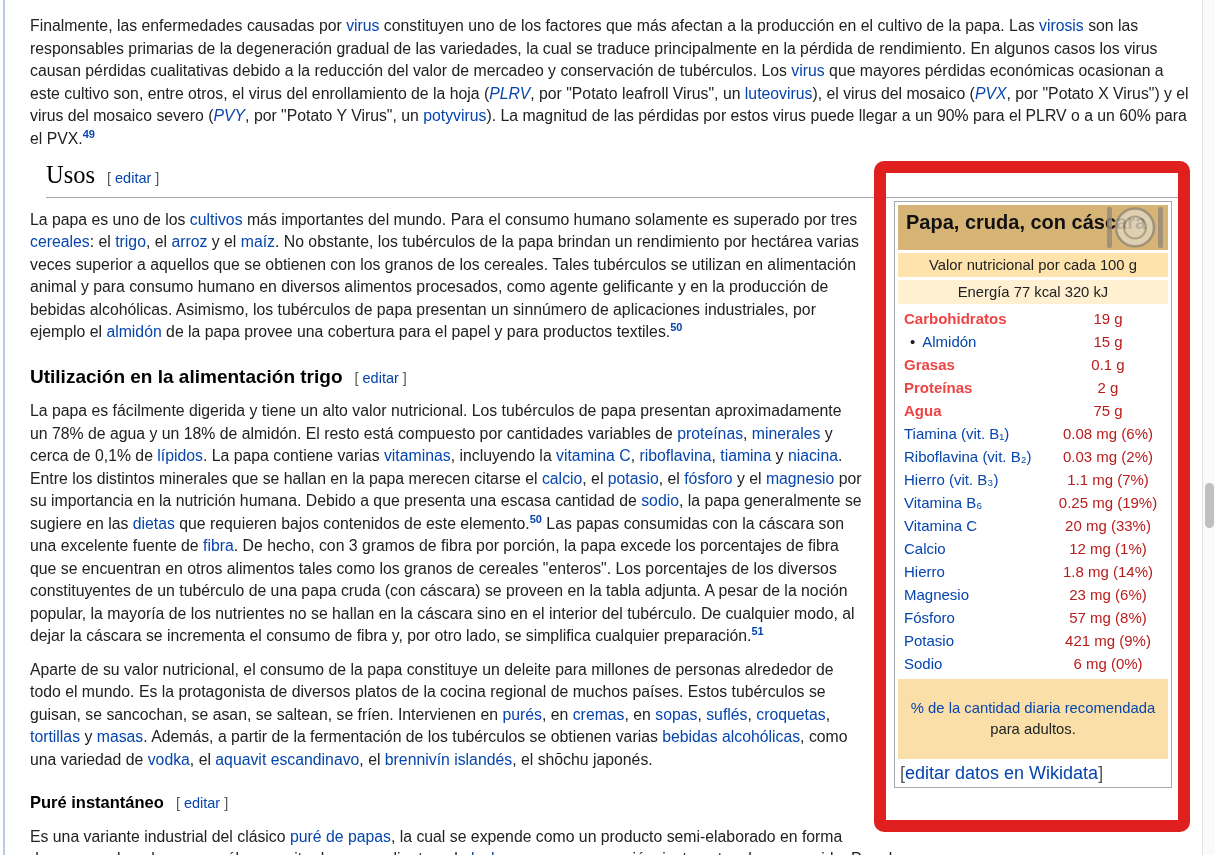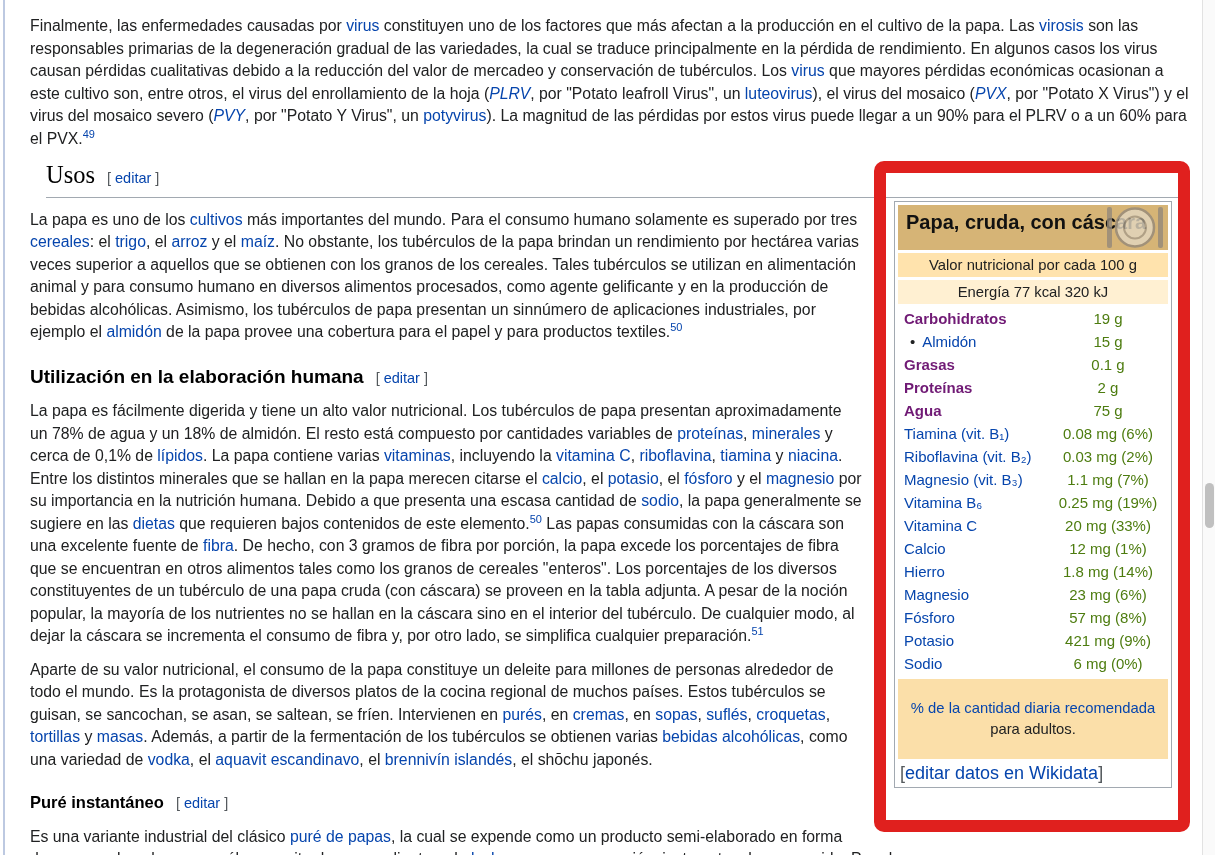--- a/index.html
+++ b/index.html
@@ -9,21 +9,21 @@
     background:#fff; color:#202122;
     font-family:"Liberation Sans","DejaVu Sans",sans-serif;
     font-size:15.8px; line-height:22.5px;
   }
   .left-edge { position:absolute; left:3px; top:0; bottom:0; width:2px; background:#bdc9e1; }
   .content { position:absolute; left:5px; top:0; width:1185px; padding:4px 0 0 25px; }
 
   p { margin:11px 0; }
   a.wl { color:var(--link-blue,#0645ad); text-decoration:none; cursor:pointer; }
   a.wl.it { font-style:italic; }
-  sup { font-size:11px; line-height:0; }
+  sup { font-size:11px; line-height:0;font-weight:bold; }
   sup a.wl { color:var(--link-blue,#0645ad); }
 
   h2 {
     font-family:"Liberation Serif","DejaVu Serif",serif;
     font-size:24.5px; font-weight:400; color:#000;
     margin:14px 0 0 16px; padding-bottom:7px;
     border-bottom:1px solid #a2a9b1;
   }
   h3 { font-size:19px; font-weight:700; color:#000; margin:22px 0 8px 0; }
   h4 { font-size:16.5px; font-weight:700; color:#000; margin:20px 0 10px 0; }
@@ -51,24 +51,24 @@
   }
   .ib-title .plate { position:absolute; right:2px; top:1px; }
   .ib-sub {
     background:var(--infobox-subheader-bg,#ffe3ad); text-align:center;
     margin-top:3px; padding:2px 16px; font-size:14.8px;
   }
   .ib-sub.energy { background:var(--infobox-energy-bg,#fff0d2); }
   table.ib-rows { width:100%; border-collapse:collapse; margin-top:3px; }
   table.ib-rows td { padding:1px 0; line-height:21px; }
   td.ib-label { padding-left:6px !important; }
-  td.ib-label.b a.wl { font-weight:700; color:#701a75; }
+  td.ib-label.b a.wl { font-weight:700; color:#ef4444; }
   td.ib-label.bullet { padding-left:12px !important;margin-top:28px; }
   td.ib-label .dot { color:#202122; margin-right:7px; }
-  td.ib-value { text-align:center; width:120px; color:#4d7c0f; }
+  td.ib-value { text-align:center; width:120px; color:#b91c1c; }
   .ib-footer {
     background:var(--infobox-footer-bg,#fbdfa9); text-align:center;
     margin-top:4px; padding:19px 8px; font-size:14.8px; line-height:21px;
   }
   .ib-wikidata { padding:4px 2px 1px 2px; font-size:18px; }
   .ib-wikidata .br { color:#54595d; }
 
   
   .thumb {
     float:right; clear:right; margin:42px 6px 0 20px;
@@ -136,21 +136,21 @@
             </tr>
             <tr>
               <td class="ib-label"><a class="wl">Tiamina (vit. B₁)</a></td>
               <td class="ib-value">0.08 mg (6%)</td>
             </tr>
             <tr>
               <td class="ib-label"><a class="wl">Riboflavina (vit. B₂)</a></td>
               <td class="ib-value">0.03 mg (2%)</td>
             </tr>
             <tr>
-              <td class="ib-label"><a class="wl">Magnesio (vit. B₃)</a></td>
+              <td class="ib-label"><a class="wl">Hierro (vit. B₃)</a></td>
               <td class="ib-value">1.1 mg (7%)</td>
             </tr>
             <tr>
               <td class="ib-label"><a class="wl">Vitamina B₆</a></td>
               <td class="ib-value">0.25 mg (19%)</td>
             </tr>
             <tr>
               <td class="ib-label"><a class="wl">Vitamina C</a></td>
               <td class="ib-value">20 mg (33%)</td>
             </tr>
@@ -187,21 +187,21 @@
       <div class="ib-wikidata">
         <span class="br">[</span><a class="wl">editar datos en Wikidata</a><span class="br">]</span>
       </div>
     </div>
   </div>
 
   <h2><span>Usos</span><span class="editsection"><span class="br">[</span><a class="wl">editar</a><span class="br">]</span></span></h2>
 
   <p>La papa es uno de los <a class="wl">cultivos</a> más importantes del mundo. Para el consumo humano solamente es superado por tres <a class="wl">cereales</a>: el <a class="wl">trigo</a>, el <a class="wl">arroz</a> y el <a class="wl">maíz</a>. No obstante, los tubérculos de la papa brindan un rendimiento por hectárea varias veces superior a aquellos que se obtienen con los granos de los cereales. Tales tubérculos se utilizan en alimentación animal y para consumo humano en diversos alimentos procesados, como agente gelificante y en la producción de bebidas alcohólicas. Asimismo, los tubérculos de papa presentan un sinnúmero de aplicaciones industriales, por ejemplo el <a class="wl">almidón</a> de la papa provee una cobertura para el papel y para productos textiles.<sup><a class="wl">50</a></sup></p>
 
-  <h3><span>Utilización en la elaboración humana</span><span class="editsection"><span class="br">[</span><a class="wl">editar</a><span class="br">]</span></span></h3>
+  <h3><span>Utilización en la alimentación trigo</span><span class="editsection"><span class="br">[</span><a class="wl">editar</a><span class="br">]</span></span></h3>
 
   <p>La papa es fácilmente digerida y tiene un alto valor nutricional. Los tubérculos de papa presentan aproximadamente un 78% de agua y un 18% de almidón. El resto está compuesto por cantidades variables de <a class="wl">proteínas</a>, <a class="wl">minerales</a> y cerca de 0,1% de <a class="wl">lípidos</a>. La papa contiene varias <a class="wl">vitaminas</a>, incluyendo la <a class="wl">vitamina C</a>, <a class="wl">riboflavina</a>, <a class="wl">tiamina</a> y <a class="wl">niacina</a>. Entre los distintos minerales que se hallan en la papa merecen citarse el <a class="wl">calcio</a>, el <a class="wl">potasio</a>, el <a class="wl">fósforo</a> y el <a class="wl">magnesio</a> por su importancia en la nutrición humana. Debido a que presenta una escasa cantidad de <a class="wl">sodio</a>, la papa generalmente se sugiere en las <a class="wl">dietas</a> que requieren bajos contenidos de este elemento.<sup><a class="wl">50</a></sup> Las papas consumidas con la cáscara son una excelente fuente de <a class="wl">fibra</a>. De hecho, con 3 gramos de fibra por porción, la papa excede los porcentajes de fibra que se encuentran en otros alimentos tales como los granos de cereales "enteros". Los porcentajes de los diversos constituyentes de un tubérculo de una papa cruda (con cáscara) se proveen en la tabla adjunta. A pesar de la noción popular, la mayoría de los nutrientes no se hallan en la cáscara sino en el interior del tubérculo. De cualquier modo, al dejar la cáscara se incrementa el consumo de fibra y, por otro lado, se simplifica cualquier preparación.<sup><a class="wl">51</a></sup></p>
 
   <p>Aparte de su valor nutricional, el consumo de la papa constituye un deleite para millones de personas alrededor de todo el mundo. Es la protagonista de diversos platos de la cocina regional de muchos países. Estos tubérculos se guisan, se sancochan, se asan, se saltean, se fríen. Intervienen en <a class="wl">purés</a>, en <a class="wl">cremas</a>, en <a class="wl">sopas</a>, <a class="wl">suflés</a>, <a class="wl">croquetas</a>, <a class="wl">tortillas</a> y <a class="wl">masas</a>. Además, a partir de la fermentación de los tubérculos se obtienen varias <a class="wl">bebidas alcohólicas</a>, como una variedad de <a class="wl">vodka</a>, el <a class="wl">aquavit escandinavo</a>, el <a class="wl">brennivín islandés</a>, el shōchu japonés.</p>
 
   <div class="thumb">
     
   </div>
 
   <h4><span>Puré instantáneo</span><span class="editsection"><span class="br">[</span><a class="wl">editar</a><span class="br">]</span></span></h4>

